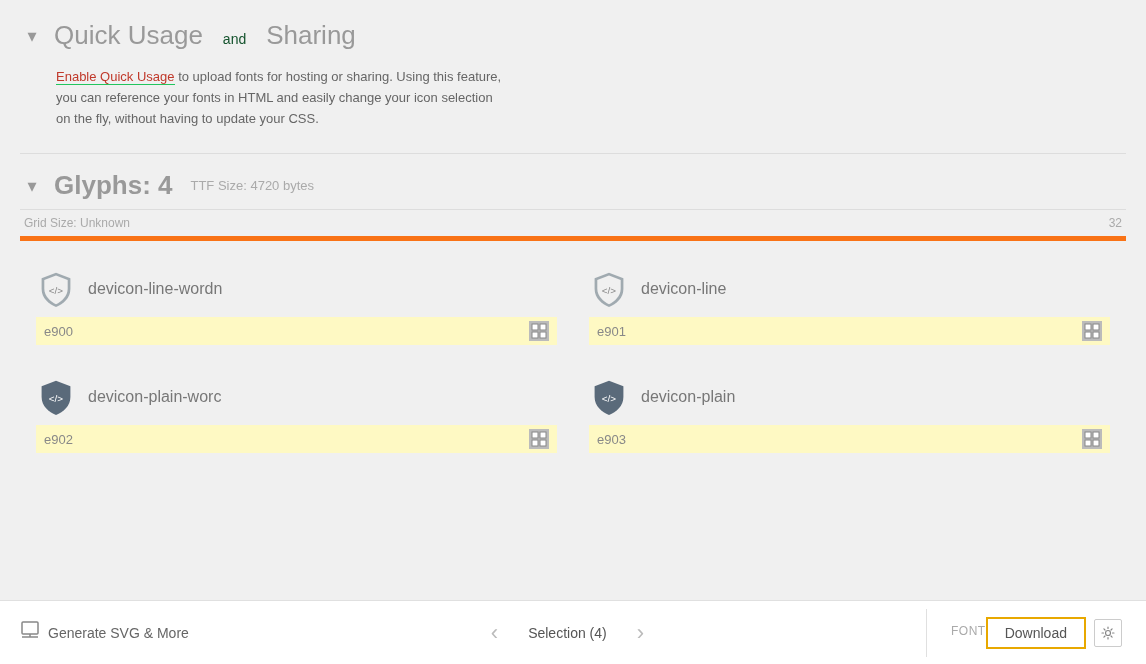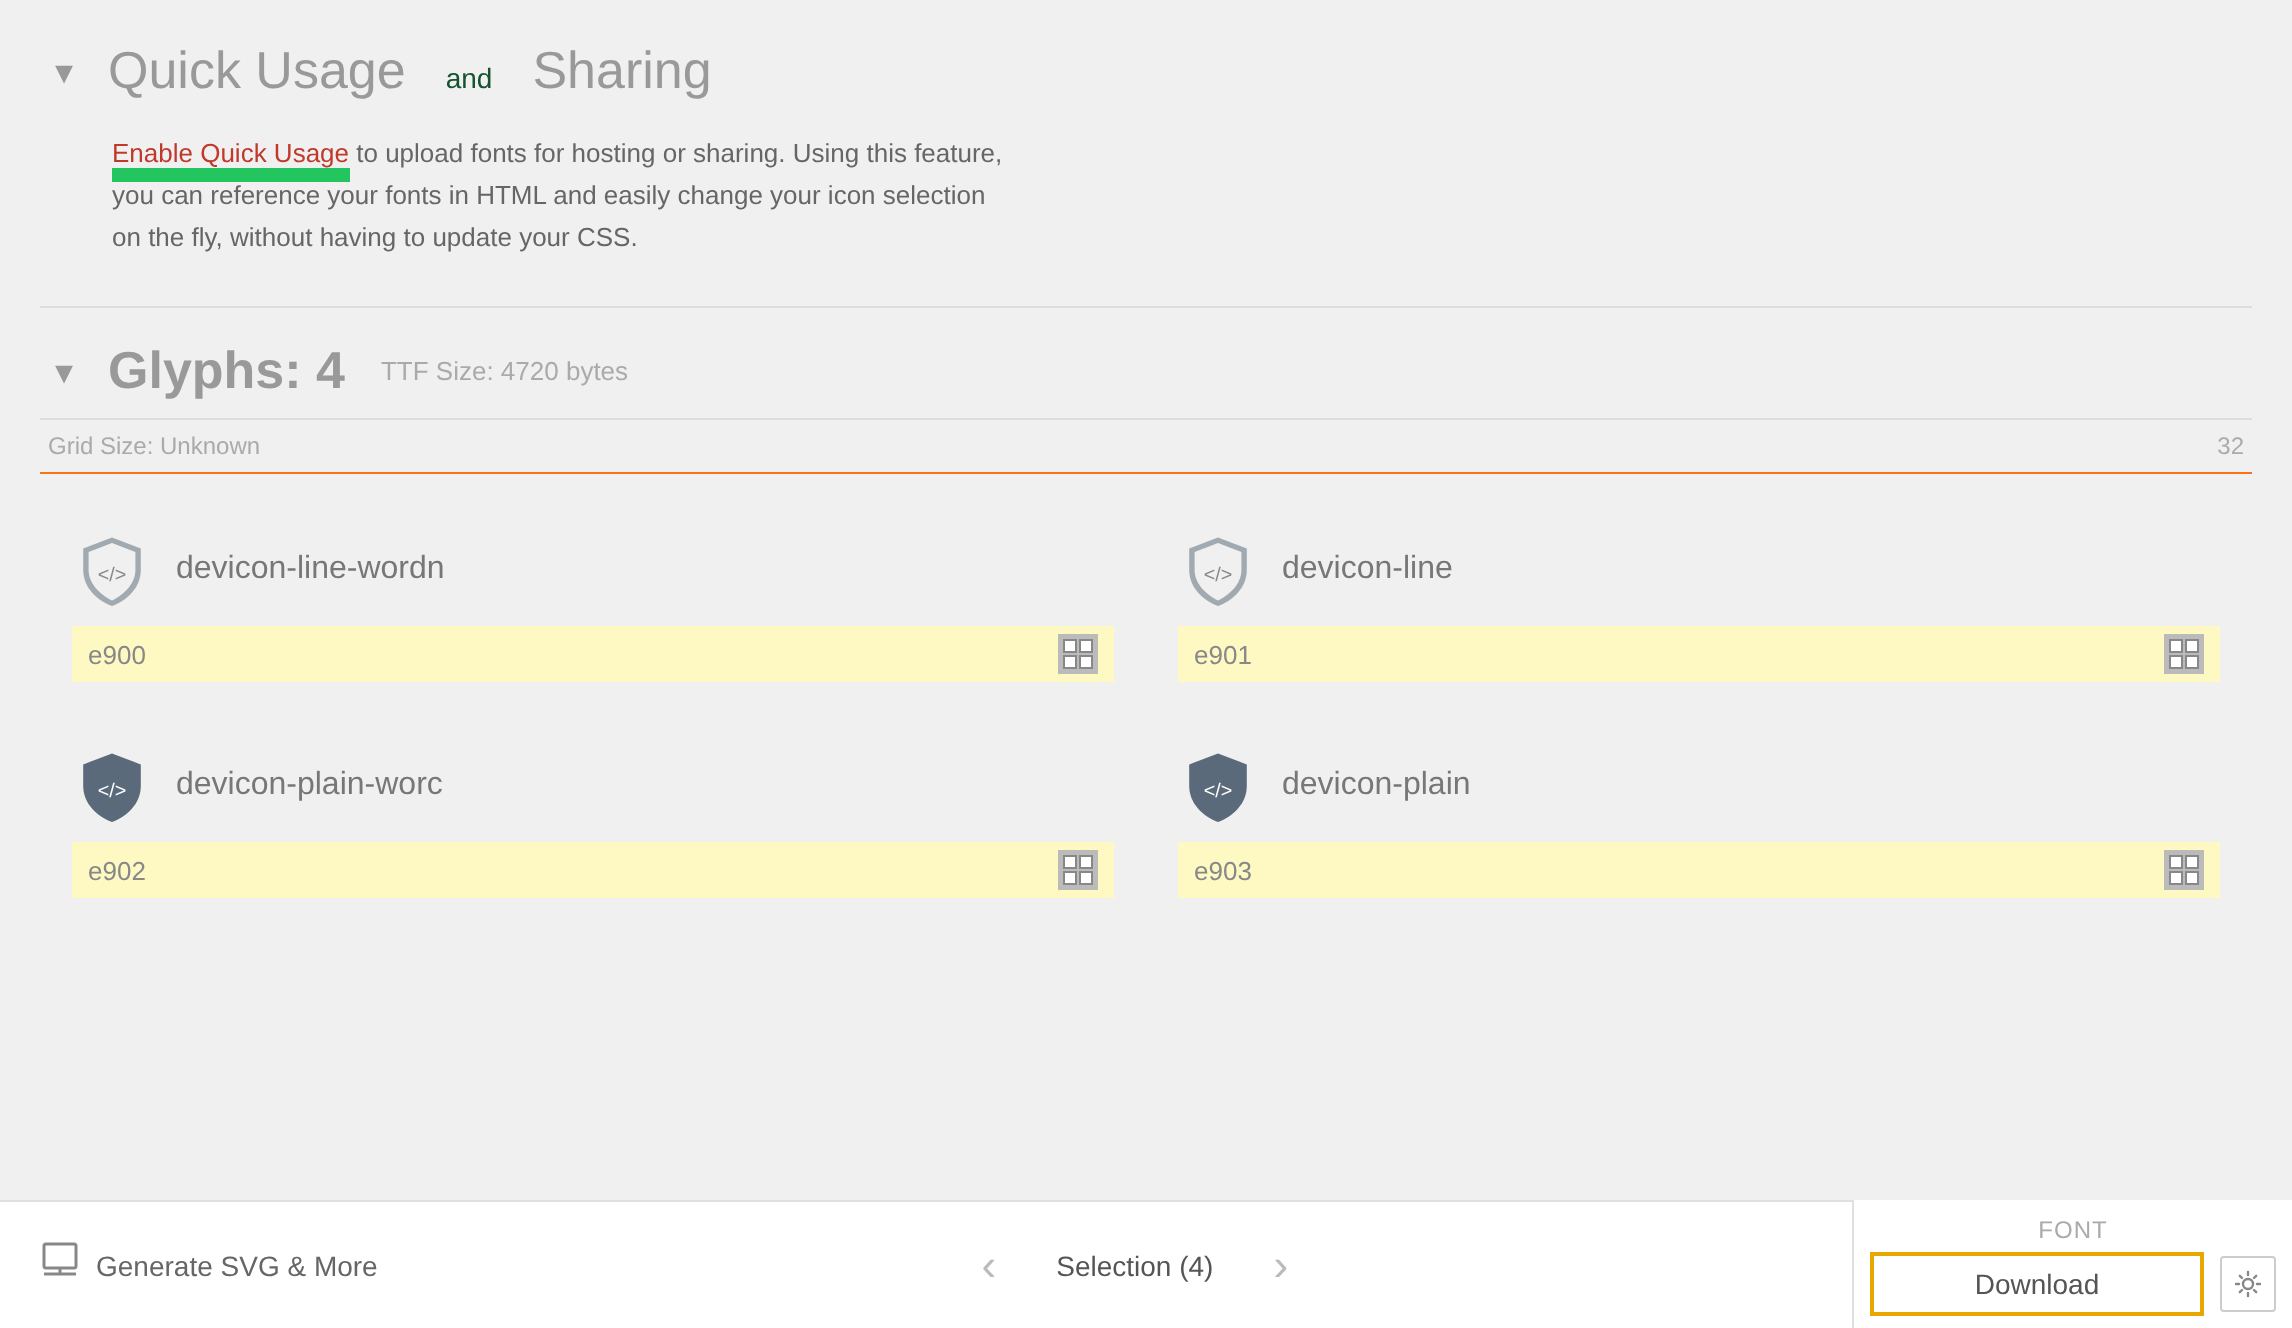--- a/index.html
+++ b/index.html
@@ -64,21 +64,21 @@
       margin-left: 36px;
       margin-bottom: 24px;
       font-size: 13px;
       color: #666;
       line-height: 1.6;
     }
 
     .enable-link {
       color: #c0392b;
       text-decoration: none;
-      border-bottom: 7px solid #22c55e;
+      border-bottom: 1px solid #22c55e;
     }
 
     
     .glyphs-header {
       display: flex;
       align-items: center;
       gap: 10px;
       margin-bottom: 8px;
       border-top: 1px solid #ddd;
       padding-top: 16px;
@@ -94,21 +94,21 @@
       font-size: 13px;
       color: #aaa;
       margin-left: 8px;
     }
 
     .grid-size-bar {
       display: flex;
       justify-content: space-between;
       align-items: center;
       border-top: 1px solid #ddd;
-      border-bottom: 1px solid #f97316;
+      border-bottom: 5px solid #f97316;
       padding: 6px 4px;
       margin-bottom: 16px;
       font-size: 12px;
       color: #aaa;
     }
 
     
     .glyph-grid {
       display: grid;
       grid-template-columns: 1fr 1fr;
@@ -220,24 +220,24 @@
     }
 
     .selection-label {
       font-size: 14px;
       color: #555;
     }
 
     .font-section {
       flex: 0 0 220px;
       display: flex;
-      flex-direction: column;
+      flex-direction: row;
       align-items: center;
       border-left: 1px solid #e0e0e0;
-      padding: 8px 8px;
+      padding: 8px 24px;
       background: #fff;
     }
 
     .font-label {
       font-size: 12px;
       color: #aaa;
       margin-bottom: 4px;
       text-transform: uppercase;
       letter-spacing: 0.5px;
     }

